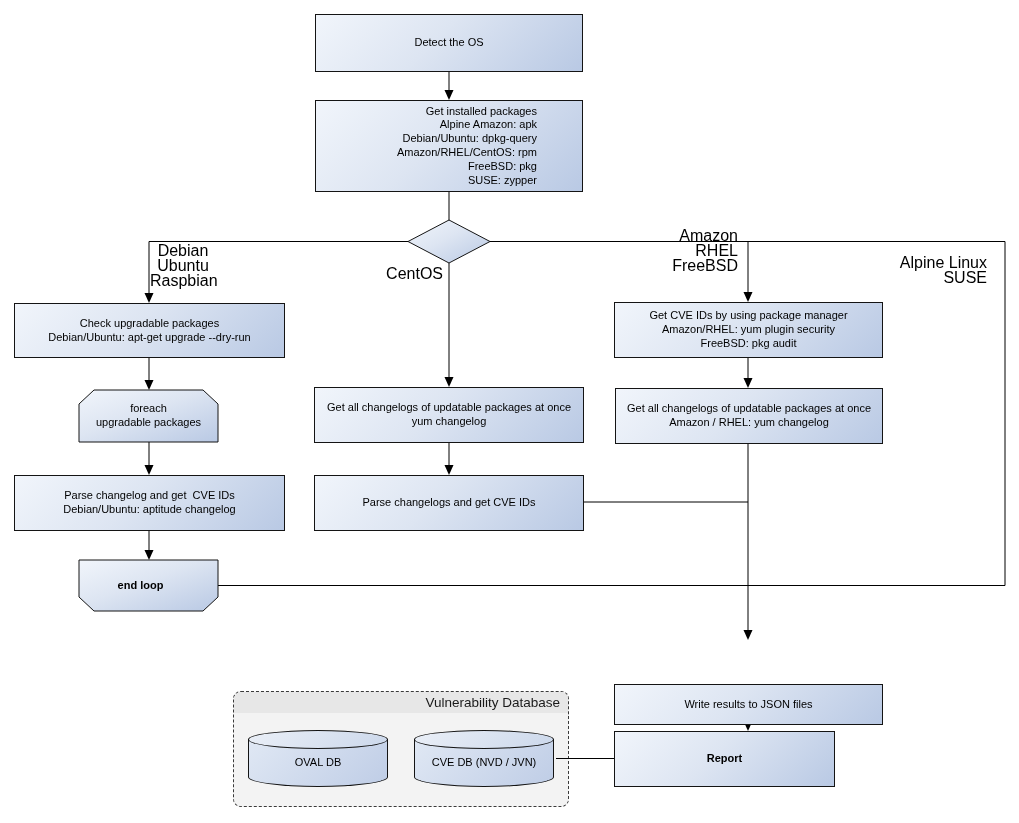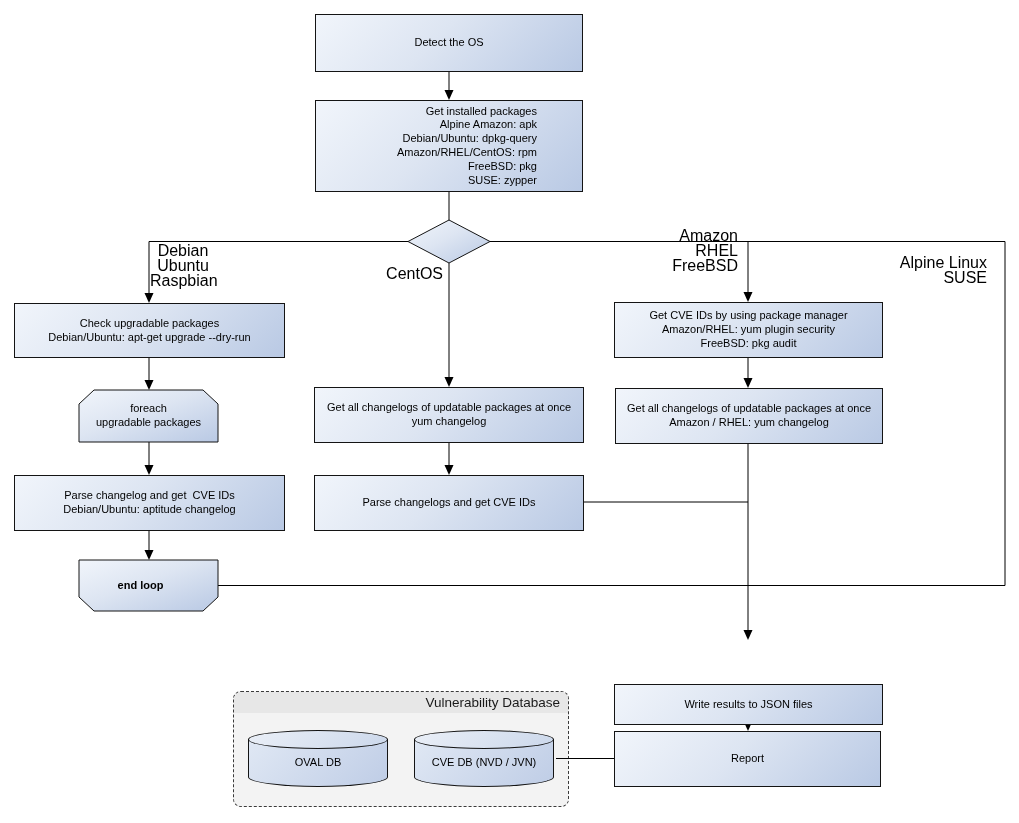--- a/index.html
+++ b/index.html
@@ -163,21 +163,21 @@
 
   <div class="node" style="left:615px; top:388px; width:268px; height:56px;">
     <div class="ln">Get all changelogs of updatable packages at once</div>
     <div class="ln">Amazon / RHEL: yum changelog</div>
   </div>
 
   <div class="node" style="left:614px; top:640px; width:269px; height:41px;margin-top:44px;">
     <div class="ln">Write results to JSON files</div>
   </div>
 
-  <div class="node" style="left:614px; top:731px; width:267px; height:56px;">
+  <div class="node" style="left:614px; top:731px; width:221px; height:56px;font-weight:bold;">
     <div class="ln">Report</div>
   </div>
 
   <div class="branch-label tcenter" style="left:150px; top:243px; width:66px;">
     <div class="ln">Debian</div>
     <div class="ln">Ubuntu</div>
     <div class="ln">Raspbian</div>
   </div>
 
   <div class="branch-label tright" style="left:380px; top:266px; width:63px;">

